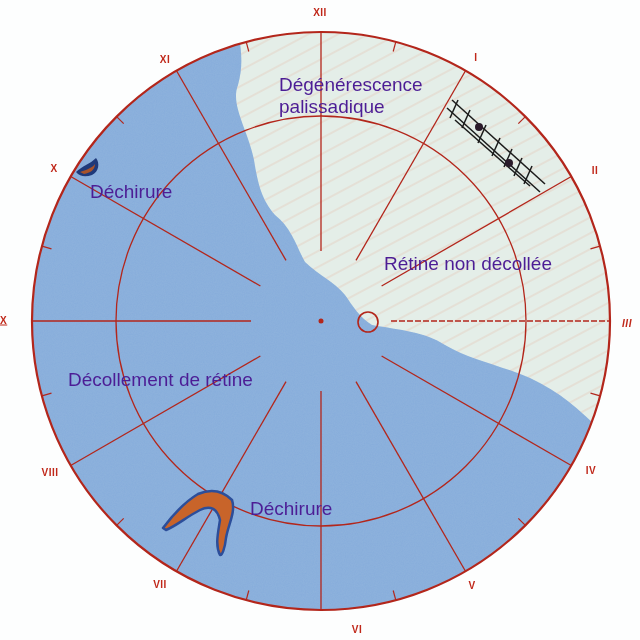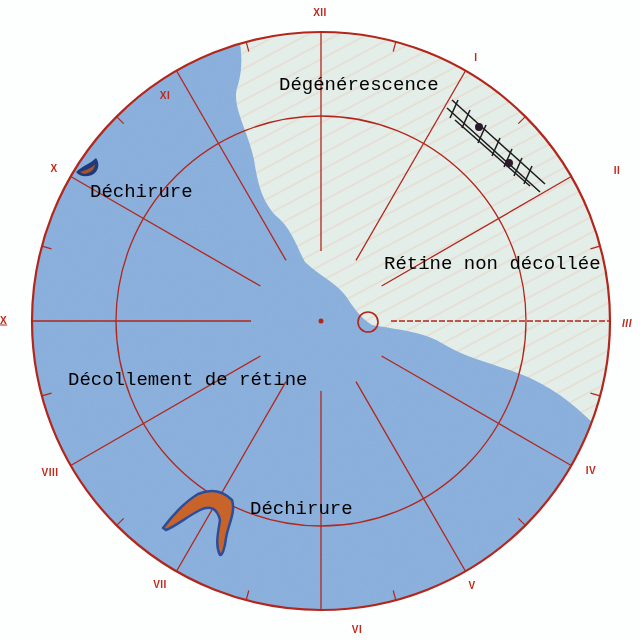--- a/index.html
+++ b/index.html
@@ -1,18 +1,18 @@
 <!DOCTYPE html>
 <html><head>
 <meta charset="utf-8">
 <style>
   html, body { margin:0; padding:0; background:#fdfefe; }
   body { width:640px; height:640px; position:relative; overflow:hidden; font-family:"DejaVu Sans", sans-serif; }
   #fig { position:absolute; left:0; top:0; width:640px; height:640px; }
-  .label { position:absolute; color:#000000; font-family:Liberation Mono, monospace; font-size:19px; line-height:22px; white-space:nowrap; }
+  .label { position:absolute; color:#4c1d95; font-family:Liberation Sans, sans-serif; font-size:19px; line-height:22px; white-space:nowrap; }
   .numeral { position:absolute; color:#c0281a; font-family:"Liberation Sans", sans-serif; font-size:10px; font-weight:bold; transform:translate(-50%,-50%); letter-spacing:0.5px; }
 </style>
 </head>
 <body>
 
 <svg id="fig" viewBox="0 0 640 640" xmlns="http://www.w3.org/2000/svg">
   <defs>
     <clipPath id="disc">
         <circle cx="321" cy="321" r="289"></circle>
       </clipPath>
@@ -94,30 +94,31 @@
     <path d="M 80 172 C 86 170, 92 168, 95 164 C 95 170, 90 173, 84 174 Z" fill="#a8532a"></path>
   </g>
 
   <g>
     <path d="M 163 528 C 175 512, 188 500, 198 494 C 210 489, 222 490, 232 500 C 236 512, 228 525, 226 538 C 225 548, 222 556, 220 555 C 215 545, 218 533, 220 520 C 217 508, 210 505, 200 510 C 188 516, 176 526, 166 530 Z" fill="#c8642a" stroke="#2c4e9a" stroke-width="2.5" stroke-linejoin="round"></path>
   </g>
 </svg>
 
 <div class="numeral" style="left:320px;top:12px;">XII</div>
 <div class="numeral" style="left:476px;top:57px;">I</div>
-<div class="numeral" style="left:609px;top:170px;padding-left:16px;">II</div>
+<div class="numeral" style="left:587px;top:170px;padding-left:16px;">II</div>
 <div class="numeral" style="left:627px;top:323px;font-style:italic;">III</div>
 <div class="numeral" style="left:591px;top:470px;">IV</div>
 <div class="numeral" style="left:472px;top:585px;">V</div>
 <div class="numeral" style="left:318px;top:629px;margin-left:39px;">VI</div>
 <div class="numeral" style="left:160px;top:584px;">VII</div>
 <div class="numeral" style="left:50px;top:472px;">VIII</div>
 <div class="numeral" style="left:2px;top:320px;text-decoration:underline;">IX</div>
 <div class="numeral" style="left:54px;top:168px;">X</div>
-<div class="numeral" style="left:165px;top:59px;margin-top:36px;">XI</div>
+<div class="numeral" style="left:165px;top:59px;">XI</div>
 
 <div class="label" style="left:279px;top:74px;">
   <div>Dégénérescence</div>
+  <div>palissadique</div>
 </div>
 <div class="label" style="left:90px;top:181px;">Déchirure</div>
 <div class="label" style="left:384px;top:253px;">Rétine non décollée</div>
 <div class="label" style="left:68px;top:369px;">Décollement de rétine</div>
 <div class="label" style="left:250px;top:498px;">Déchirure</div>
 
 </body></html>

